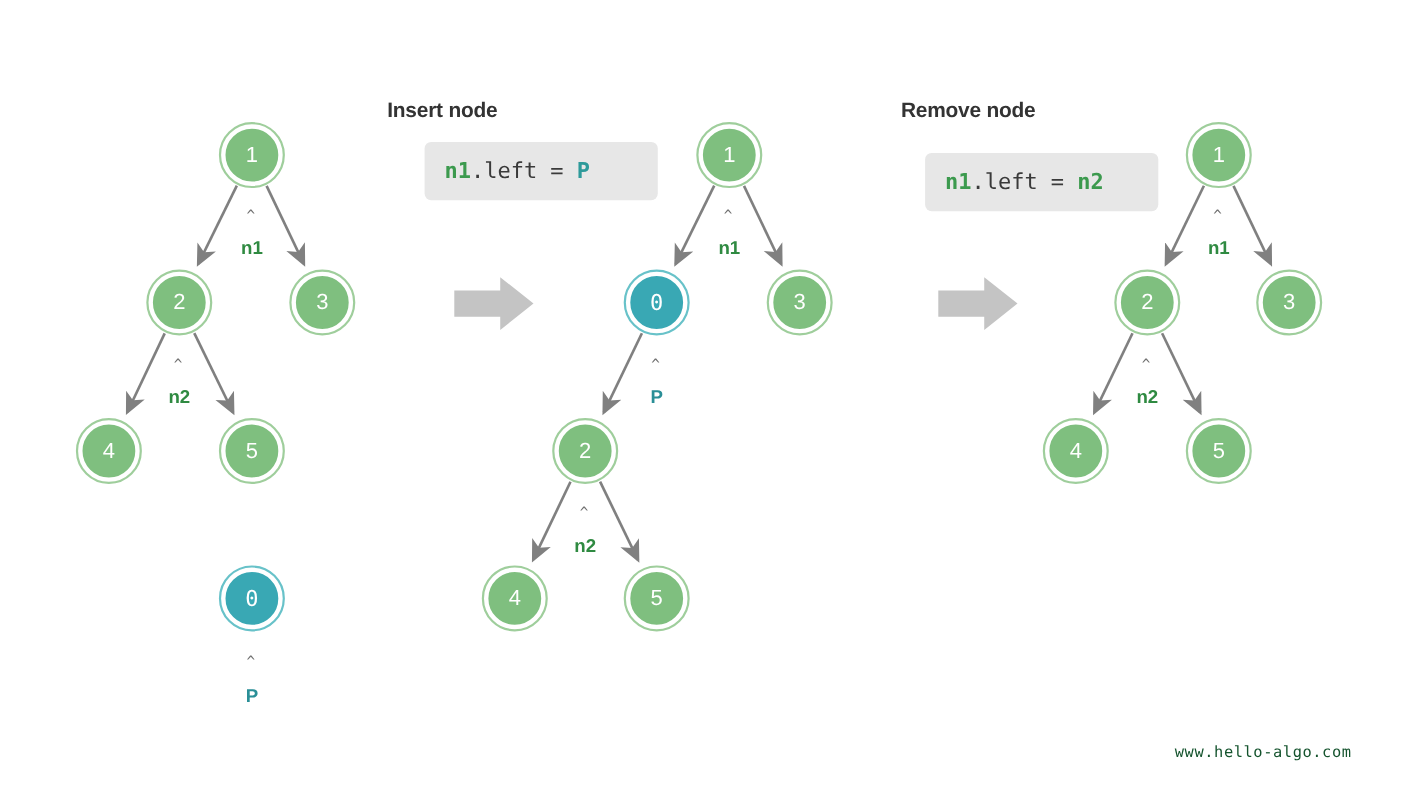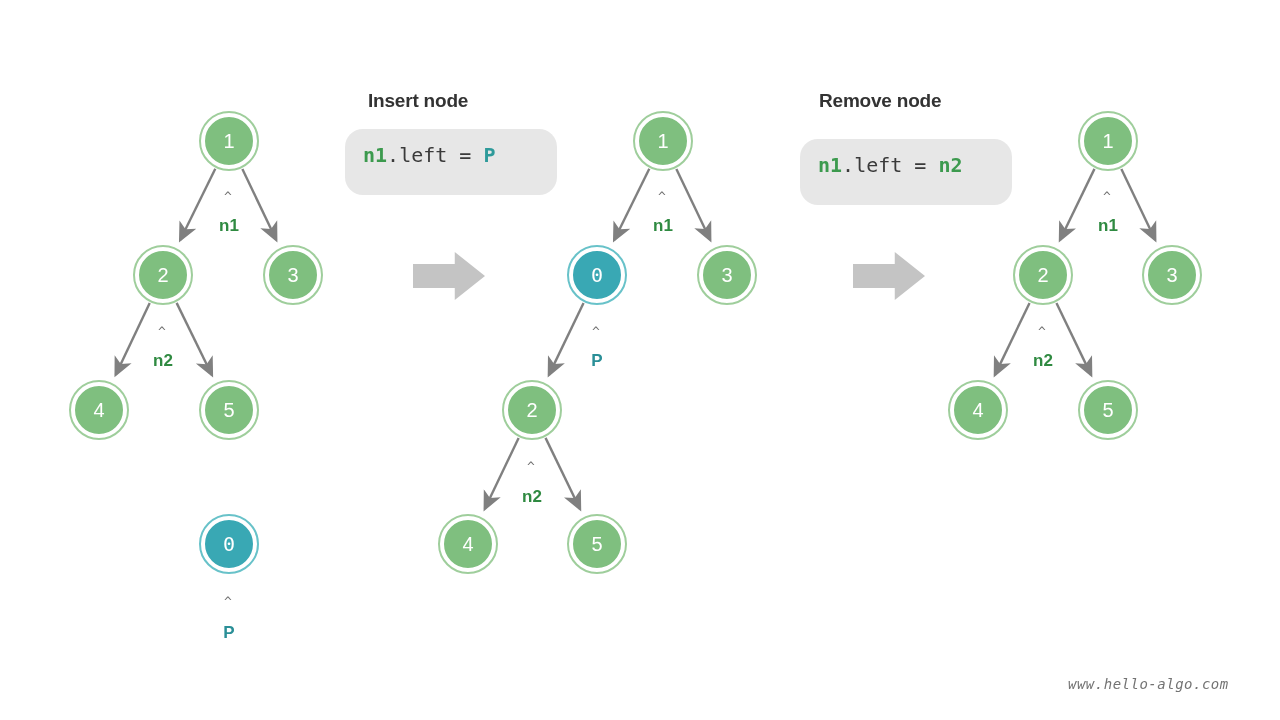--- a/index.html
+++ b/index.html
@@ -33,28 +33,29 @@
     font-family: "Liberation Sans", sans-serif;
     font-size: 19px;
     font-weight: bold;
     color: #333333;
     white-space: nowrap;
     letter-spacing: -0.2px;
   }
   .code-box {
     position: absolute;
     background: #e7e7e7;
-    border-radius: 18px;
-    padding: 11px 18px 25px 18px;
+    border-radius: 6px;
+    padding: 11px 18px 12px 18px;
     font-family: "DejaVu Sans Mono", monospace;
     font-size: 20px;
     font-weight: bold;
     line-height: 30px;
     color: #3a3a3a;
     white-space: nowrap;
+    margin-left: 41px;
   }
   .code-line { white-space: pre; }
   .tok-green { color: #3c9a4e; }
   .tok-teal  { color: #2e9a9a; }
   .tok-plain { color: #3a3a3a; font-weight: normal; }
 
   .node {
     position: absolute;
     width: 54px;
     height: 54px;
@@ -97,24 +98,23 @@
     position: absolute;
     font-family: "DejaVu Sans Mono", monospace;
     font-size: 13px;
     color: #707070;
     line-height: 1;
   }
   .watermark {
     position: absolute;
     font-family: "DejaVu Sans Mono", monospace;
     font-size: 14px;
-    color: #737373;
+    color: #14532d;
     letter-spacing: 0.5px;
     white-space: nowrap;
-    font-style: italic;
   }
 </style>
 </head>
 <body style="background: rgb(255, 255, 255);">
 
 <div id="stage">
   <svg class="layer" id="edge-layer">
     <defs>
       <marker id="arrowhead" markerWidth="9" markerHeight="9" refX="7.2" refY="4.5" orient="auto" markerUnits="strokeWidth">
         <path d="M0,0.6 L8.4,4.5 L0,8.4 L2.2,4.5 Z" fill="#808080"></path>
@@ -162,21 +162,21 @@
       </div>
       <div class="node teal" style="left: 202px; top: 517px;">
         <span class="val">0</span>
       </div>
       <div class="caret" style="left: 224px; top: 190px;">^</div>
       <div class="ptr-label green" style="left: 189px; top: 216px; width: 80px;">n1</div>
       <div class="caret" style="left: 158px; top: 325px;">^</div>
       <div class="ptr-label green" style="left: 123px; top: 351px; width: 80px;">n2</div>
       <div class="caret" style="left: 224px; top: 595px;">^</div>
       <div class="ptr-label teal" style="left: 189px; top: 623px; width: 80px;">P</div>
-      <div class="panel-heading" style="left: 368px; top: 90px;">Insert node</div>
+      <div class="panel-heading" style="left: 352px; top: 90px;">Insert node</div>
       <div class="code-box" style="left: 345px; top: 129px; width: 176px;">
         <div class="code-line"><span class="tok-green">n1</span><span class="tok-plain">.left = </span><span class="tok-teal">P</span></div>
       </div>
       <div class="node green" style="left: 636px; top: 114px;">
         <span class="val">1</span>
       </div>
       <div class="node teal" style="left: 570px; top: 248px;">
         <span class="val">0</span>
       </div>
       <div class="node green" style="left: 700px; top: 248px;">

